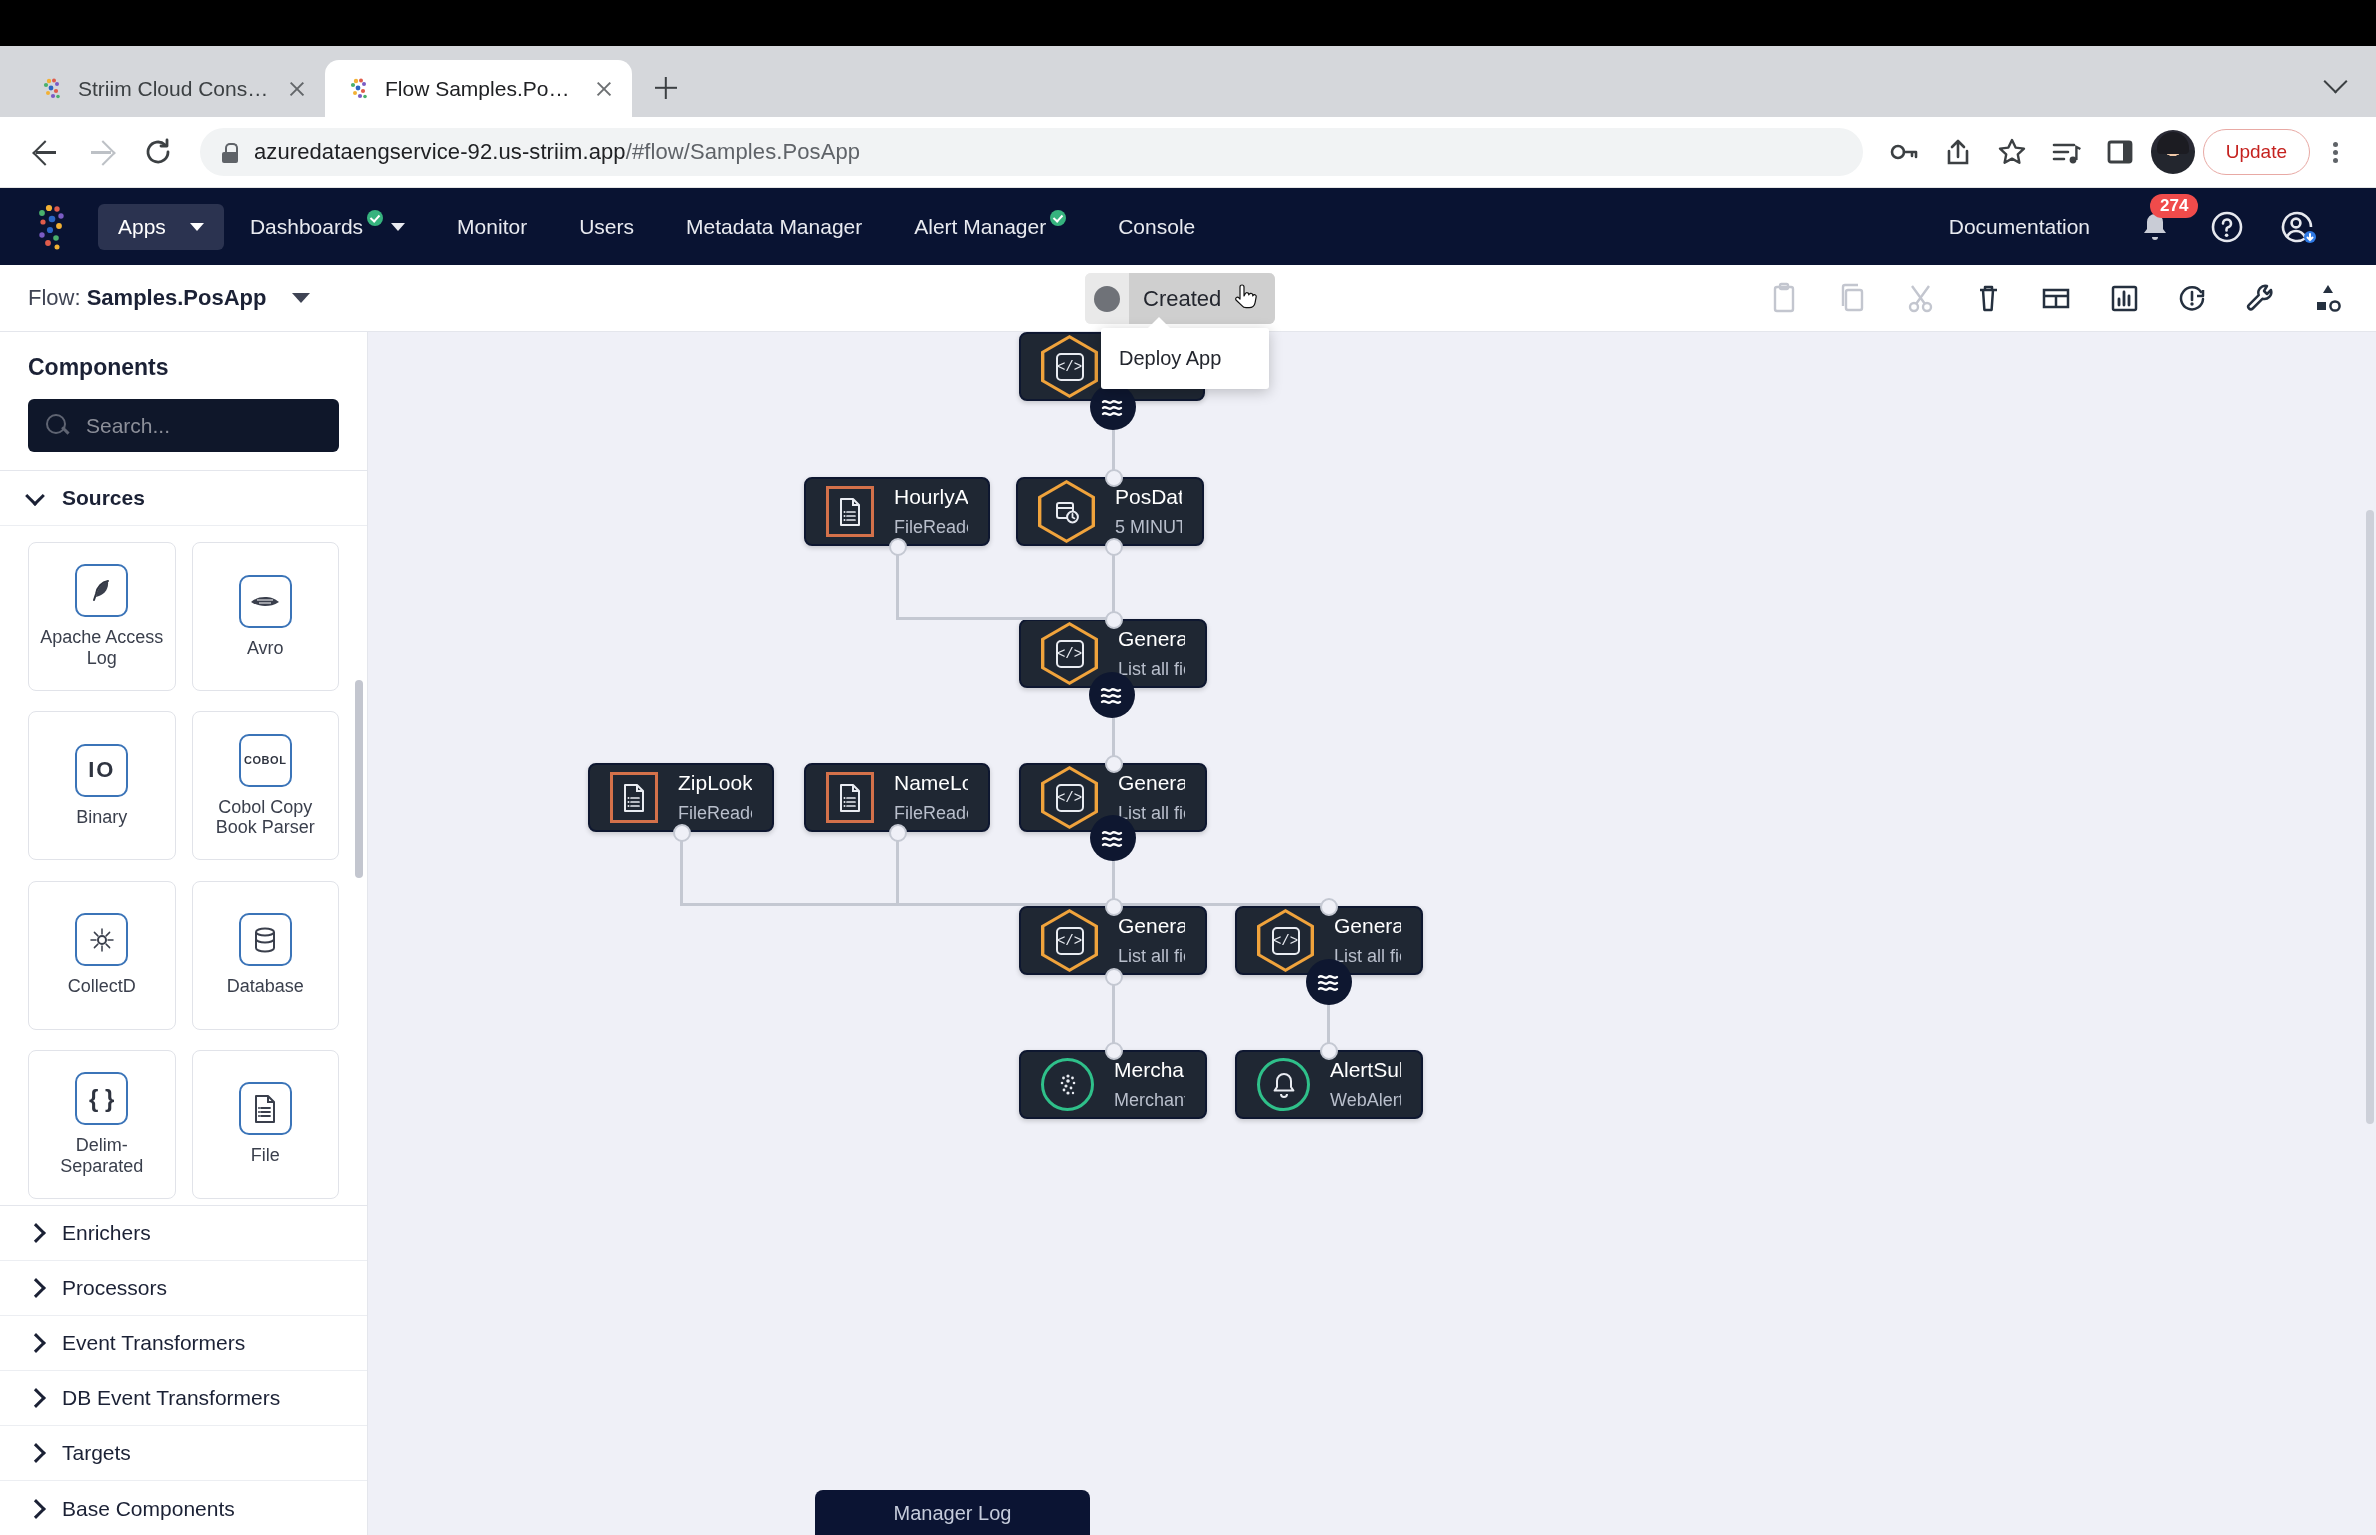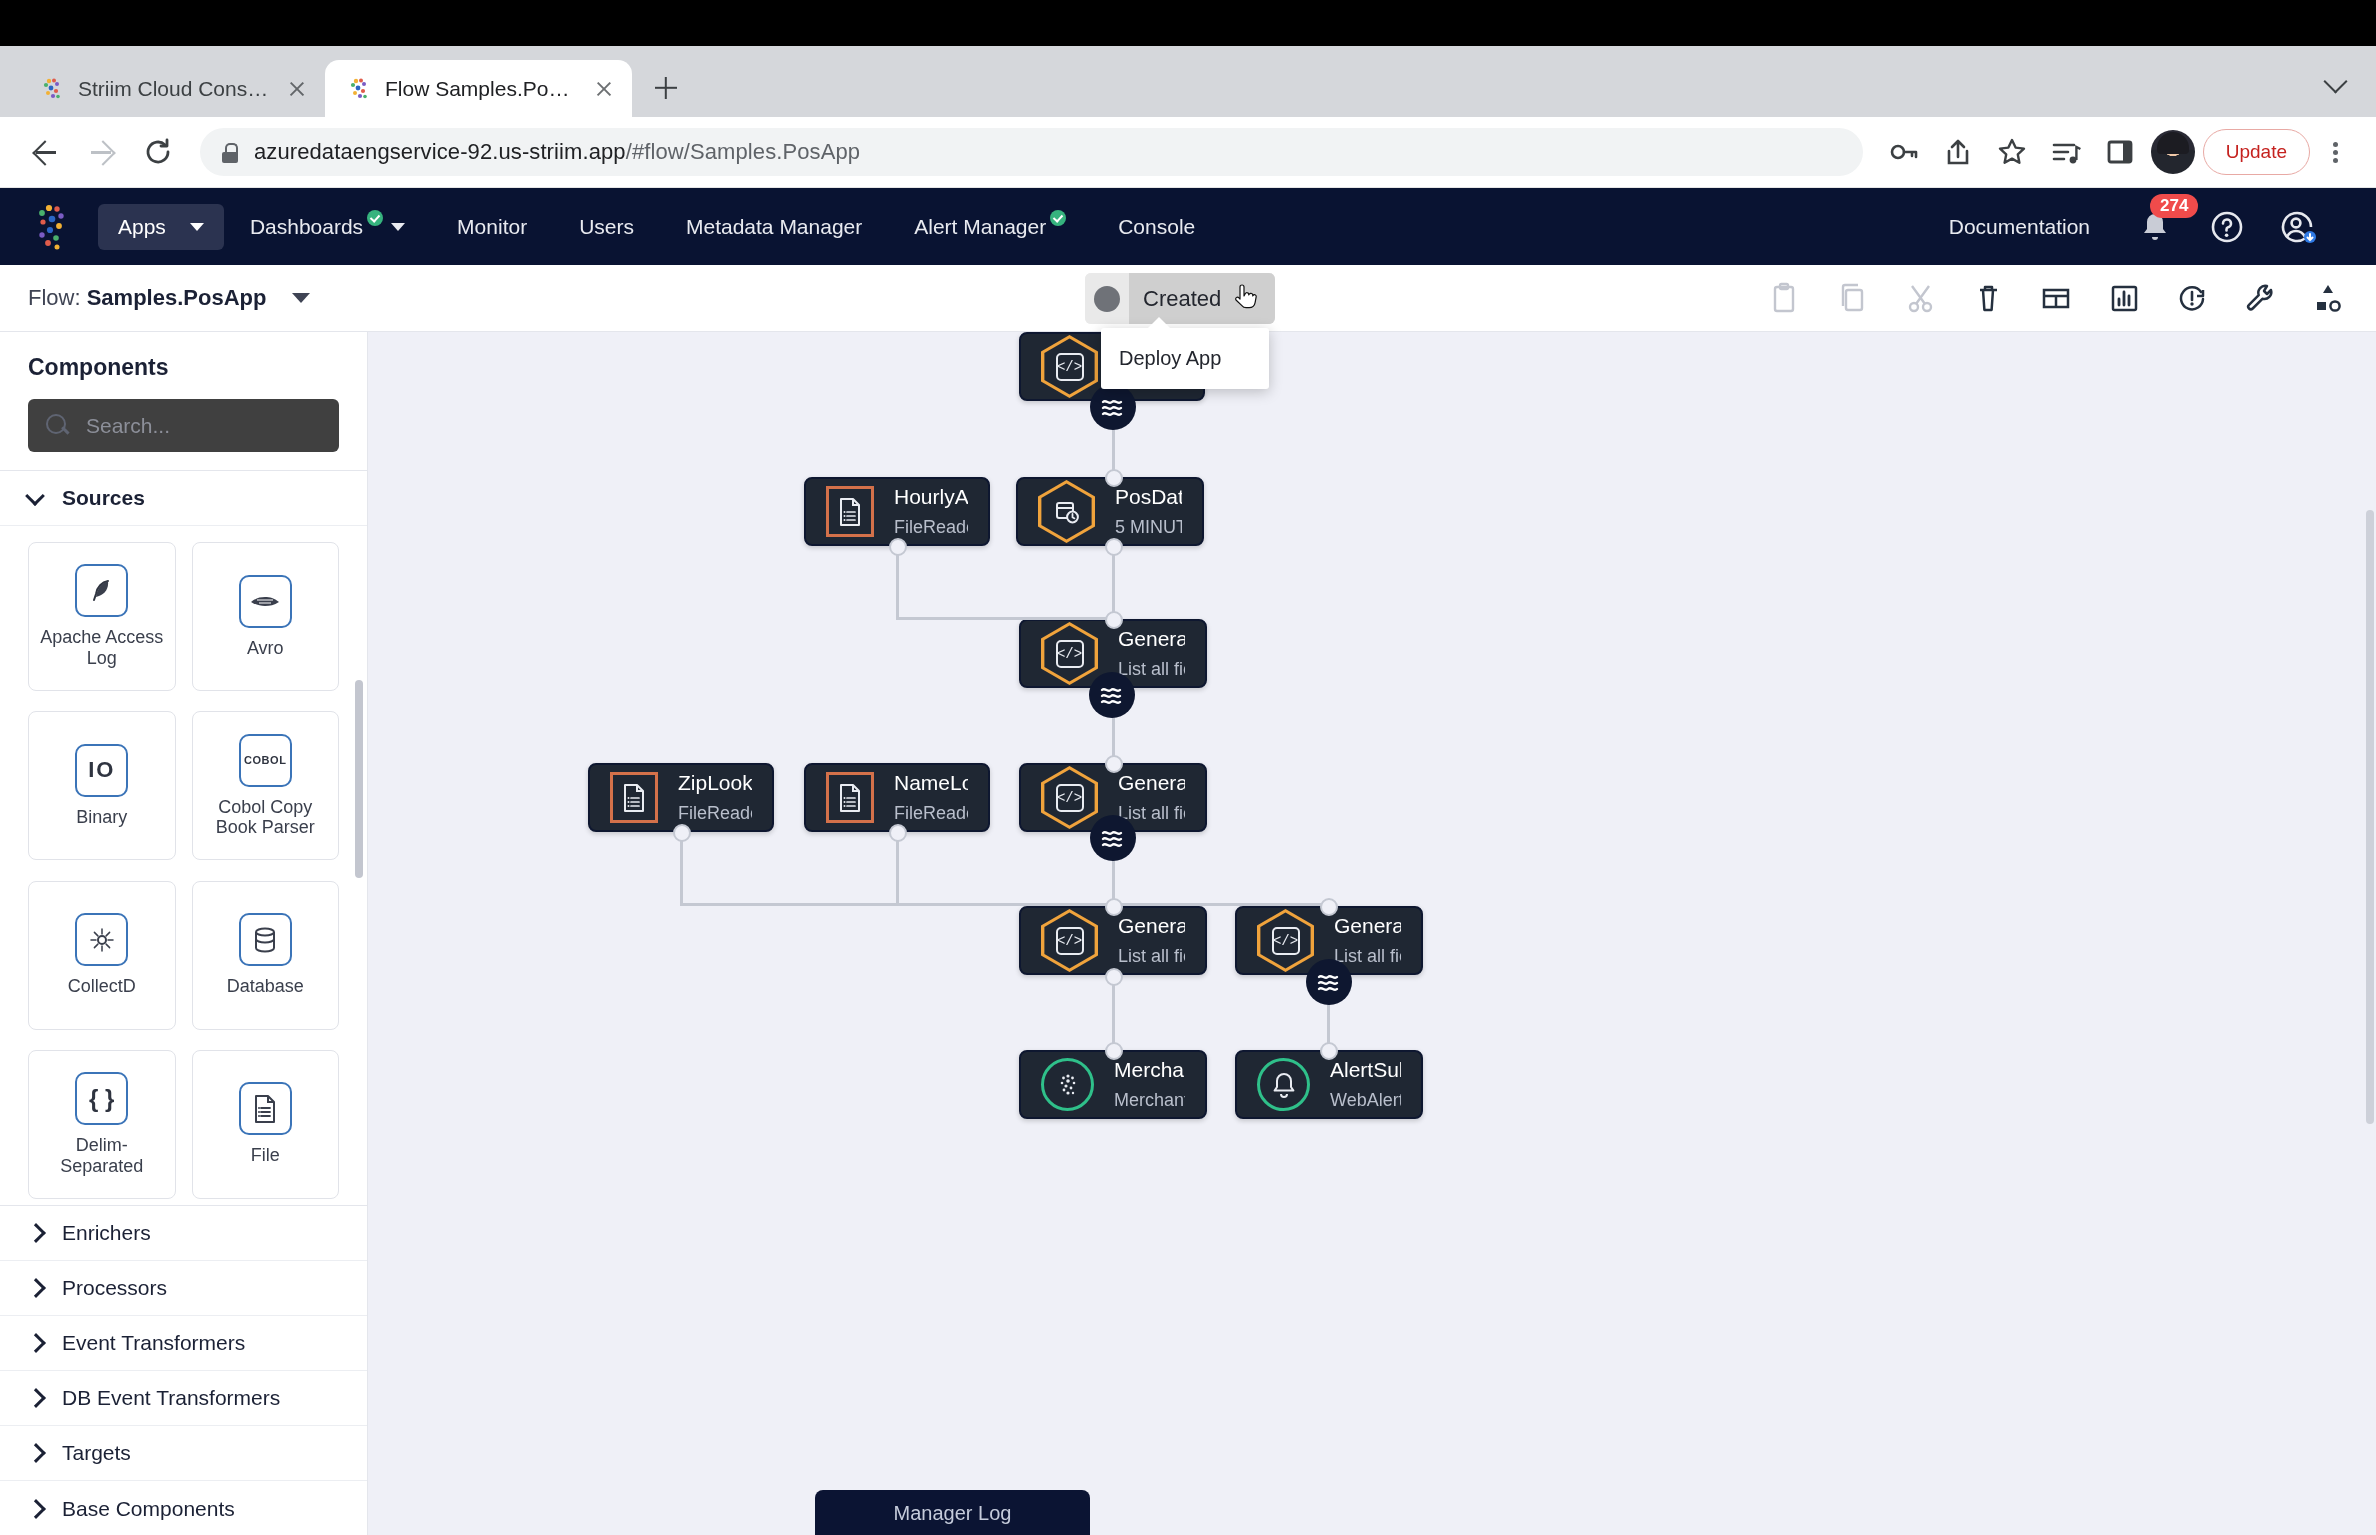--- a/index.html
+++ b/index.html
@@ -164,21 +164,21 @@
   .workspace { flex: 1; display: flex; min-height: 0; position: relative; }
 
   
   .sidebar {
     width: 368px; background: #ffffff; border-right: 1px solid #e4e6ec;
     display: flex; flex-direction: column; position: relative; flex: 0 0 368px;
   }
   .side-head { padding: 22px 28px 18px 28px; }
   .side-title { font-size: 23px; font-weight: 700; color: #1b2135; margin-bottom: 18px; }
   .search-box {
-    height: 53px; background: #404040; border-radius: 6px; display: flex;
+    height: 53px; background: #0f172a; border-radius: 6px; display: flex;
     align-items: center; padding: 0 18px; gap: 16px;
   }
   .mag { width: 24px; height: 24px; position: relative; flex:0 0 24px; }
   .mag::before{content:'';position:absolute;left:0;top:0;width:16px;height:16px;border:2.6px solid #5f6472;border-radius:50%;}
   .mag::after{content:'';position:absolute;left:15px;top:15px;width:9px;height:2.6px;background:#5f6472;transform:rotate(45deg);}
   .search-ph { font-size: 21px; color: #8c8f99; }
   .side-sep { height: 1px; background: #e4e6ec; }
 
   .section-row {
     height: 55px; display: flex; align-items: center; padding: 0 28px; gap: 20px;

